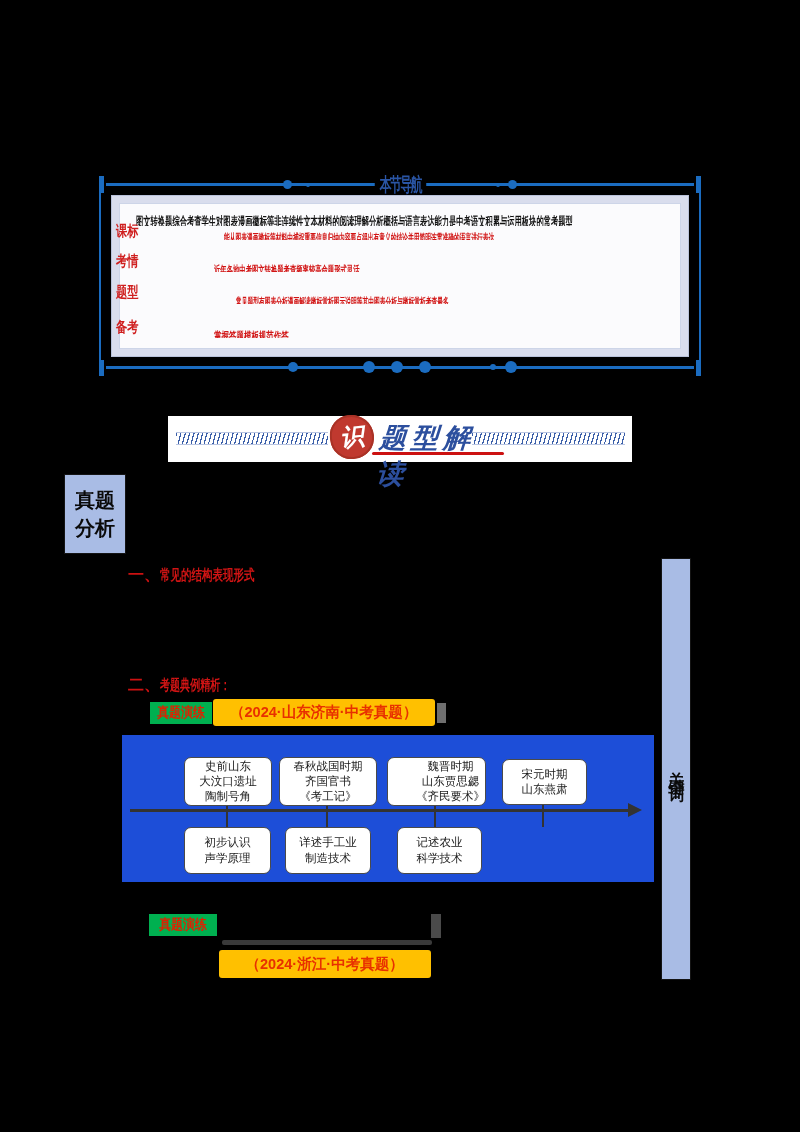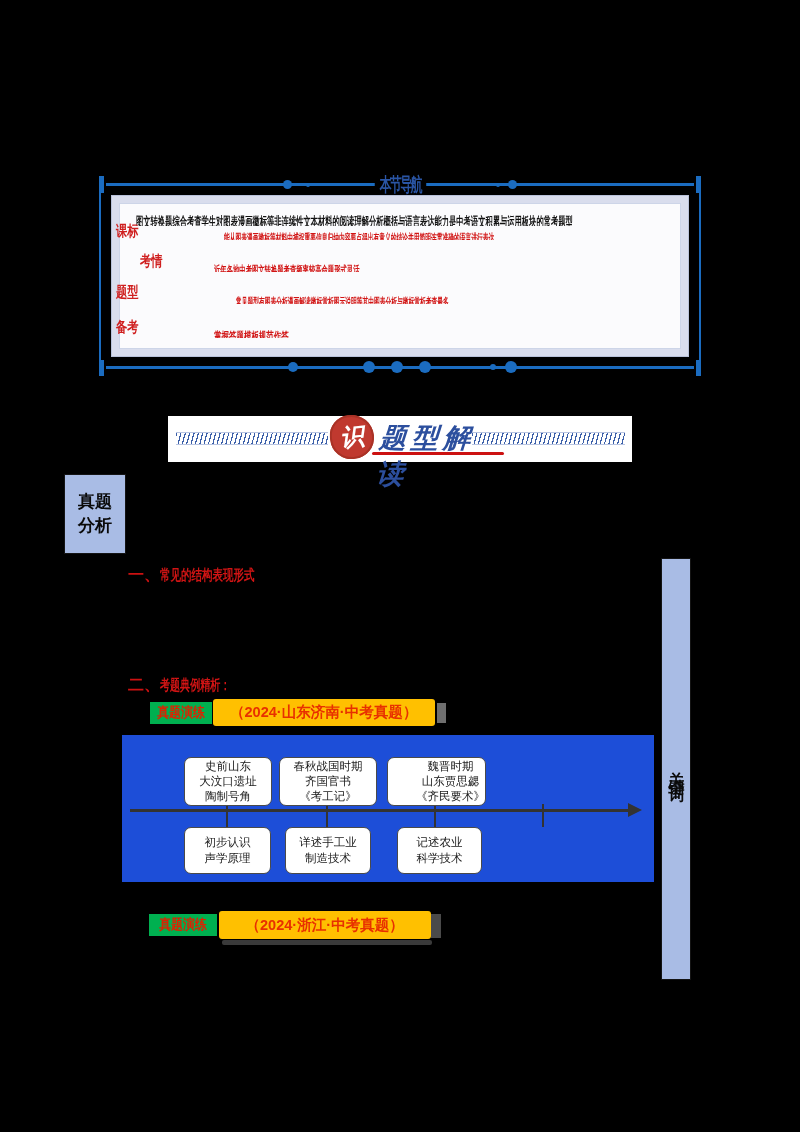--- a/index.html
+++ b/index.html
@@ -65,21 +65,21 @@
     <span class="cx" style="font-size:13px;font-weight:bold;color:#111;transform:scaleX(0.56);">图文转换题综合考查学生对图表漫画徽标等非连续性文本材料的阅读理解分析概括与语言表达能力是中考语文积累与运用板块的常考题型</span>
   </div>
 
   <div class="abs" style="left:116px;top:222px;width:26px;height:16px;overflow:visible;">
     <span class="cx navlabel" style="transform:scaleX(0.75);">课标</span>
   </div>
   <div class="abs" style="left:224px;top:228px;width:270px;height:12px;overflow:hidden;">
     <span class="cx squig" style="transform:scaleX(0.5);">能从图表漫画徽标等材料中捕捉重要信息归纳内容要点得出有意义的结论并用简明连贯准确的语言进行表达</span>
   </div>
 
-  <div class="abs" style="left:116px;top:252px;width:26px;height:16px;margin-left:24px;">
+  <div class="abs" style="left:116px;top:252px;width:26px;height:16px;">
     <span class="cx navlabel" style="transform:scaleX(0.75);">考情</span>
   </div>
   <div class="abs" style="left:214px;top:260px;width:150px;height:12px;overflow:hidden;">
     <span class="cx squig" style="transform:scaleX(0.55);">近年各地中考图文转换题考查频率较高命题形式灵活</span>
   </div>
 
   <div class="abs" style="left:116px;top:283px;width:26px;height:16px;">
     <span class="cx navlabel" style="transform:scaleX(0.75);">题型</span>
   </div>
   <div class="abs" style="left:224px;top:292px;width:218px;height:12px;overflow:hidden;margin-left:12px;">
@@ -99,21 +99,21 @@
   <div class="abs" style="left:330px;top:415px;width:44px;height:44px;background:#c0392f;border-radius:47% 53% 50% 50%;
         box-shadow:inset 0 0 0 2px #a93226;display:flex;align-items:center;justify-content:center;transform:rotate(-6deg);">
     <span style="color:#fff;font-size:24px;font-weight:bold;font-family:'DejaVu Serif','Liberation Serif',serif;font-style:italic;">识</span>
   </div>
   <div class="abs" style="left:378px;top:420px;width:120px;height:32px;">
     <span style="font-size:27px;font-weight:bold;color:#2c4f9e;letter-spacing:5px;font-family:'DejaVu Serif','Liberation Serif',serif;
           font-style:italic;display:inline-block;transform:skewX(-4deg);">题型解读</span>
   </div>
   <div class="abs" style="left:372px;top:452px;width:132px;height:3px;background:#cc1111;border-radius:2px;"></div>
 
-  <div class="abs sidebox" style="left:64px;top:474px;width:62px;height:80px;font-size:17px;line-height:1.4;">
+  <div class="abs sidebox" style="left:64px;top:474px;width:62px;height:80px;font-size:20px;line-height:1.4;">
     <span class="pre">真题
 分析</span>
   </div>
 
   <div class="abs sidebox" style="left:661px;top:558px;width:30px;height:422px;font-size:16px;">
     <span style="writing-mode:vertical-rl;letter-spacing:7px;">关键词</span>
   </div>
 
   <div class="abs" style="left:128px;top:565px;height:20px;">
     <span style="color:#cc1111;font-weight:bold;font-size:16px;">一、</span><span class="cx" style="color:#d11414;font-weight:bold;font-size:15px;transform:scaleX(0.7);">常见的结构表现形式</span>
@@ -154,37 +154,41 @@
     <div class="abs tlbox" style="left:157px;top:22px;width:96px;height:47px;">
       <span class="pre">春秋战国时期
 齐国官书
 《考工记》</span>
       </div>
     <div class="abs tlbox" style="left:265px;top:22px;width:97px;height:47px;justify-content:flex-end;">
       <span class="pre">魏晋时期
 山东贾思勰
 《齐民要术》</span>
       </div>
+    <div class="abs tlbox" style="left:380px;top:24px;width:83px;height:44px;">
+      <span class="pre">宋元时期
+山东燕肃</span>
+      </div>
 
     <div class="abs tlbox" style="left:62px;top:92px;width:85px;height:45px;">
       <span class="pre">初步认识
 声学原理</span>
       </div>
     <div class="abs tlbox" style="left:163px;top:92px;width:84px;height:45px;">
       <span class="pre">详述手工业
 制造技术</span>
       </div>
     <div class="abs tlbox" style="left:275px;top:92px;width:83px;height:45px;">
       <span class="pre">记述农业
 科学技术</span>
       </div>
   </div>
 
   <div class="abs gbadge" style="left:149px;top:914px;width:68px;height:22px;">
     <span class="cxc" style="color:#e02000;font-weight:800;font-size:14px;transform:scaleX(0.85);">真题演练</span>
   </div>
-  <div class="abs ybadge" style="left:219px;top:911px;width:212px;height:28px;align-items:center;">
+  <div class="abs ybadge" style="left:219px;top:950px;width:212px;height:28px;align-items:center;">
     <span class="cxc" style="transform:scaleX(0.97);">（2024·浙江·中考真题）</span>
   </div>
   <div class="abs" style="left:431px;top:914px;width:10px;height:24px;background:#4a4a4a;"></div>
   <div class="abs" style="left:222px;top:940px;width:210px;height:5px;background:#3a3a3a;border-radius:2px;"></div>
 
 </div>
 
 </body></html>

